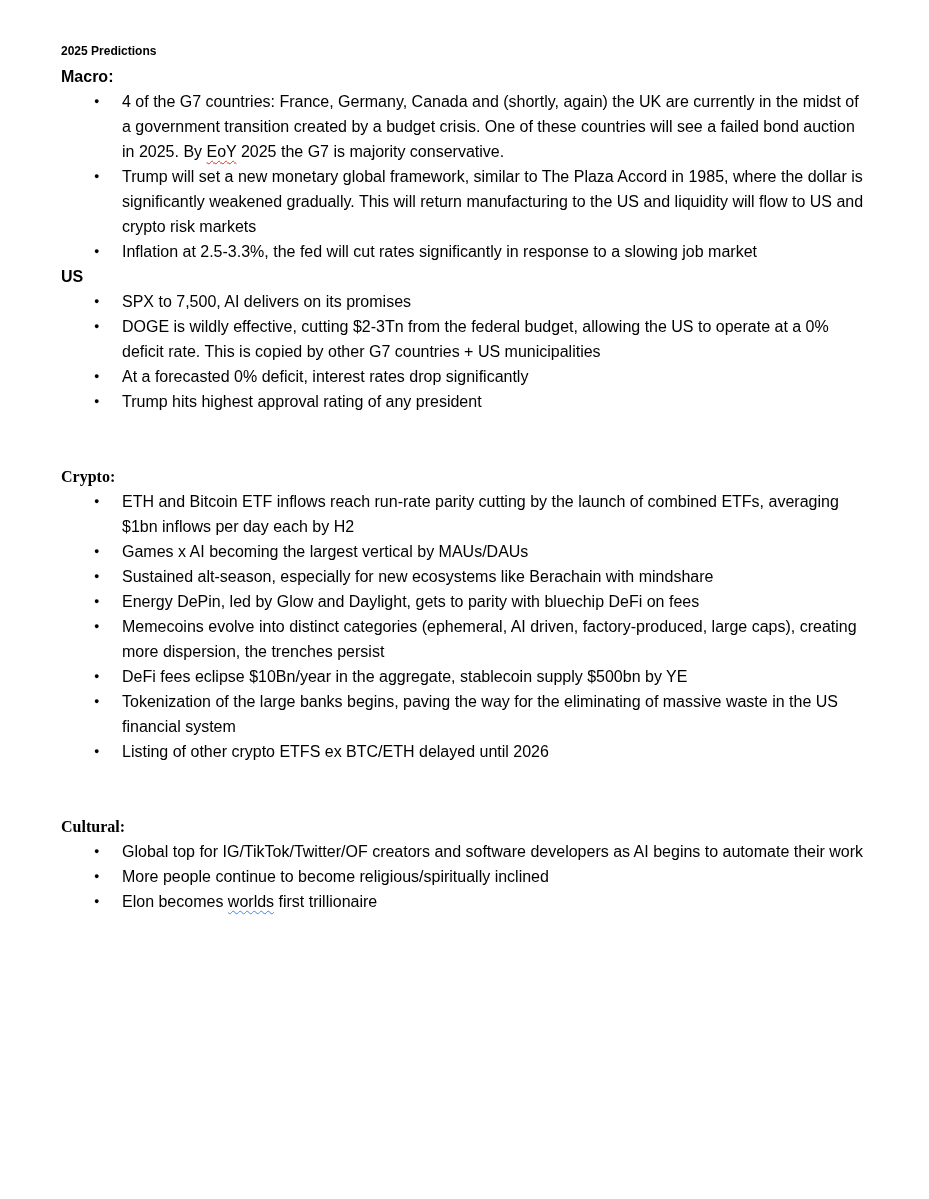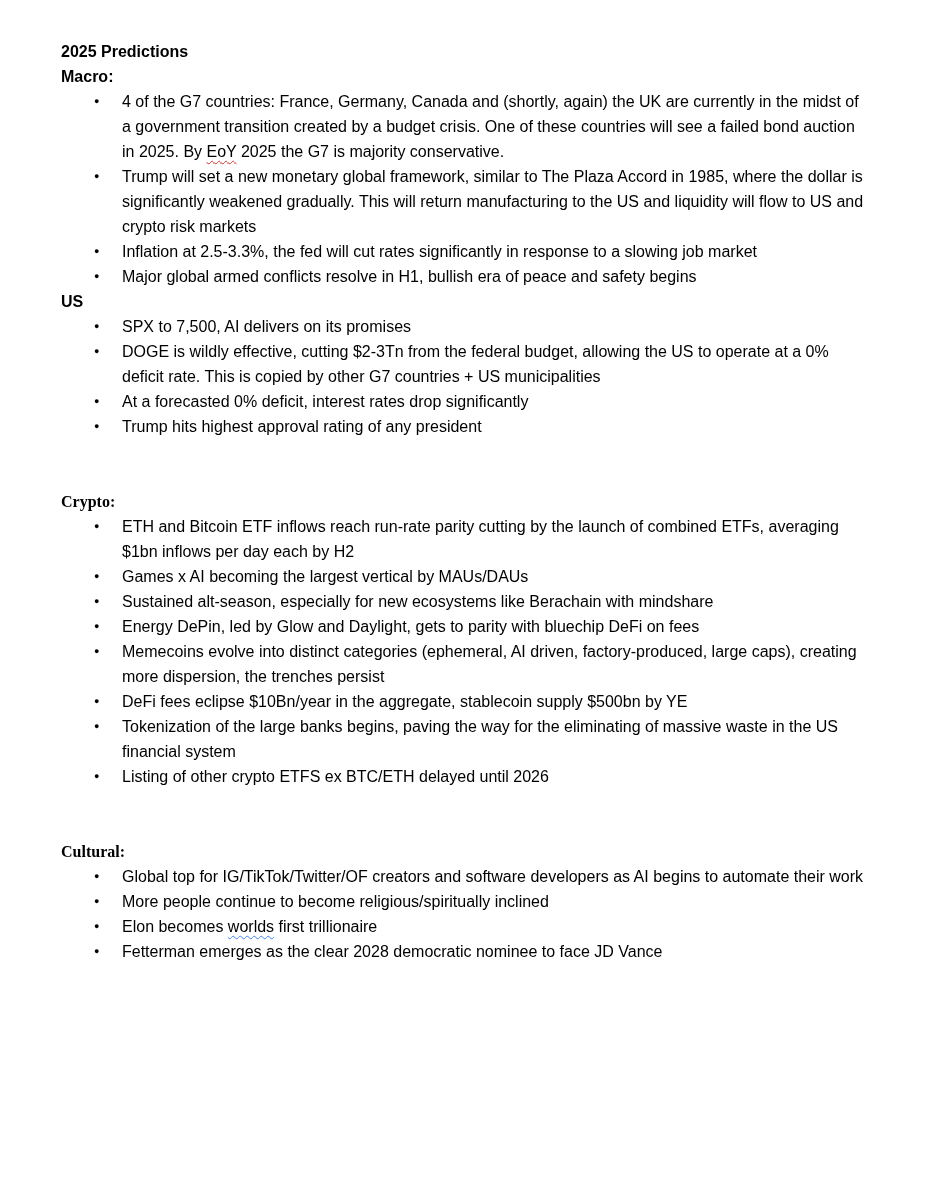--- a/index.html
+++ b/index.html
@@ -17,21 +17,21 @@
     font-family: "Liberation Sans", "DejaVu Sans", sans-serif;
     font-size: 16px;
     line-height: 25px;
     color: var(--text);
   }
   .doc {
     padding: 39px 61px 0 61px;
     width: 929px;
   }
   .doc-title {
-    font-size: 16px;
+    font-size: 12px;
     font-weight: 700;
     line-height: 25px;
   }
   .heading {
     font-size: 16px;
     font-weight: 700;
     line-height: 25px;
   }
   .sec-crypto .heading,
   .sec-cultural .heading {
@@ -74,21 +74,20 @@
 <div class="doc">
 
   <h1 class="doc-title">2025 Predictions</h1>
 
   <section class="sec sec-macro">
     <h2 class="heading">Macro:</h2>
     <ul class="bullets">
       <li class="bullet"><span><span>4 of the G7 countries: France, Germany, Canada and (shortly, again) the UK are currently in the midst of a government transition created by a budget crisis. One of these countries will see a failed bond auction in 2025. By </span><span class="sq-red">EoY</span><span> 2025 the G7 is majority conservative.</span></span></li>
       <li class="bullet"><span>Trump will set a new monetary global framework, similar to The Plaza Accord in 1985, where the dollar is significantly weakened gradually. This will return manufacturing to the US and liquidity will flow to US and crypto risk markets</span></li>
       <li class="bullet"><span>Inflation at 2.5-3.3%, the fed will cut rates significantly in response to a slowing job market</span></li>
-      <li class="bullet"><span>Major global armed conflicts resolve in H1, bullish era of peace and safety begins</span></li>
     </ul>
   </section>
 
   <section class="sec sec-us">
     <h2 class="heading">US</h2>
     <ul class="bullets">
       <li class="bullet"><span>SPX to 7,500, AI delivers on its promises</span></li>
       <li class="bullet"><span>DOGE is wildly effective, cutting $2-3Tn from the federal budget, allowing the US to operate at a 0% deficit rate. This is copied by other G7 countries + US municipalities</span></li>
       <li class="bullet"><span>At a forecasted 0% deficit, interest rates drop significantly</span></li>
       <li class="bullet"><span>Trump hits highest approval rating of any president</span></li>
@@ -108,17 +107,16 @@
       <li class="bullet"><span>Listing of other crypto ETFS ex BTC/ETH delayed until 2026</span></li>
     </ul>
   </section>
 
   <section class="sec sec-cultural">
     <h2 class="heading">Cultural:</h2>
     <ul class="bullets">
       <li class="bullet"><span>Global top for IG/TikTok/Twitter/OF creators and software developers as AI begins to automate their work</span></li>
       <li class="bullet"><span>More people continue to become religious/spiritually inclined</span></li>
       <li class="bullet"><span><span>Elon becomes </span><span class="sq-blue">worlds</span><span> first trillionaire</span></span></li>
-      <li class="bullet"><span>Fetterman emerges as the clear 2028 democratic nominee to face JD Vance</span></li>
     </ul>
   </section>
 
 </div>
 
 </body></html>

